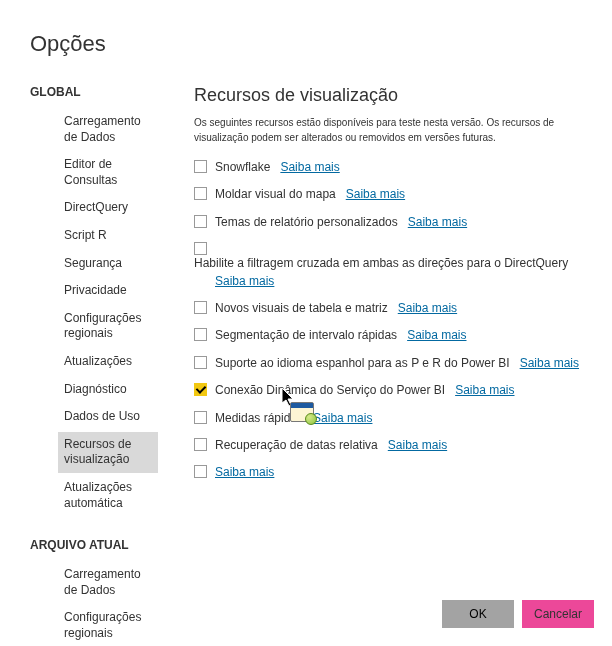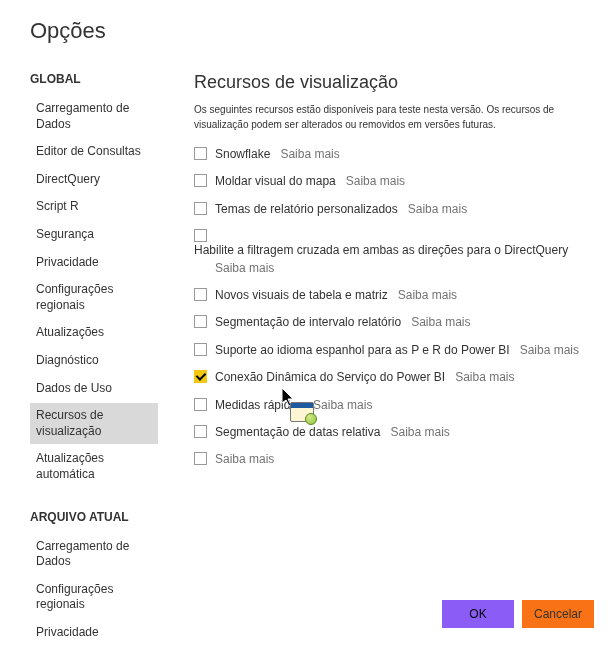--- a/index.html
+++ b/index.html
@@ -10,21 +10,21 @@
       background: #fff;
       width: 612px;
       height: 646px;
       position: relative;
       overflow: hidden;
     }
     .dialog-title {
       font-size: 22px;
       font-weight: 300;
       color: #333;
-      padding: 18px 0 0 30px;
+      padding: 31px 0 0 30px;
     }
     .content {
       display: flex;
       margin-top: 28px;
     }
     .sidebar {
       width: 158px;
       padding-left: 30px;
     }
     .section-header {
@@ -37,20 +37,21 @@
     .section-header.second {
       margin-top: 22px;
     }
     .sidebar-item {
       font-size: 12px;
       color: #333;
       padding: 5px 4px 5px 6px;
       cursor: pointer;
       margin-bottom: 2px;
       line-height: 1.3;
+      margin-left: 28px;
     }
     .sidebar-item.selected {
       background: #d9d9d9;
     }
     .main {
       flex: 1;
       padding-left: 36px;
       padding-right: 18px;
     }
     .main-title {
@@ -97,21 +98,22 @@
       border: solid #000;
       border-width: 0 2px 2px 0;
       transform: rotate(45deg);
     }
     .feature-label {
       color: #333;
       margin-right: 10px;
       text-align: center;
     }
     .learn-more {
-      color: #737373;
+      color: #0369a1;
+      text-decoration: underline;
       cursor: pointer;
       white-space: nowrap;
     }
     .learn-more.indented {
       margin-left: 21px;
     }
     .footer {
       position: absolute;
       bottom: 18px;
       right: 18px;
@@ -120,25 +122,25 @@
     }
     .btn {
       min-width: 72px;
       height: 28px;
       border: none;
       font-size: 12px;
       cursor: pointer;
       font-family: inherit;
     }
     .btn-primary {
-      background: #8b5cf6;
+      background: #a3a3a3;
       color: #000;
     }
     .btn-secondary {
-      background: #f97316;
+      background: #ec4899;
       color: #333;
     }
     .cursor-overlay {
       position: absolute;
       left: 282px;
       top: 388px;
       pointer-events: none;
       z-index: 100;
     }
     .mini-window {
@@ -227,21 +229,21 @@
     </div>
 
     <div class="feature-row">
       <span class="checkbox"></span>
       <span class="feature-label">Novos visuais de tabela e matriz</span>
       <span class="learn-more">Saiba mais</span>
     </div>
 
     <div class="feature-row">
       <span class="checkbox"></span>
-      <span class="feature-label">Segmentação de intervalo relatório</span>
+      <span class="feature-label">Segmentação de intervalo rápidas</span>
       <span class="learn-more">Saiba mais</span>
     </div>
 
     <div class="feature-row">
       <span class="checkbox"></span>
       <span class="feature-label">Suporte ao idioma espanhol para as P e R do Power BI</span>
       <span class="learn-more">Saiba mais</span>
     </div>
 
     <div class="feature-row">
@@ -251,21 +253,21 @@
     </div>
 
     <div class="feature-row">
       <span class="checkbox"></span>
       <span class="feature-label">Medidas rápidas</span>
       <span class="learn-more">Saiba mais</span>
     </div>
 
     <div class="feature-row">
       <span class="checkbox"></span>
-      <span class="feature-label">Segmentação de datas relativa</span>
+      <span class="feature-label">Recuperação de datas relativa</span>
       <span class="learn-more">Saiba mais</span>
     </div>
 
     <div class="feature-row">
       <span class="checkbox"></span>
       <span class="learn-more">Saiba mais</span>
     </div>
   </div>
 </div>
 

